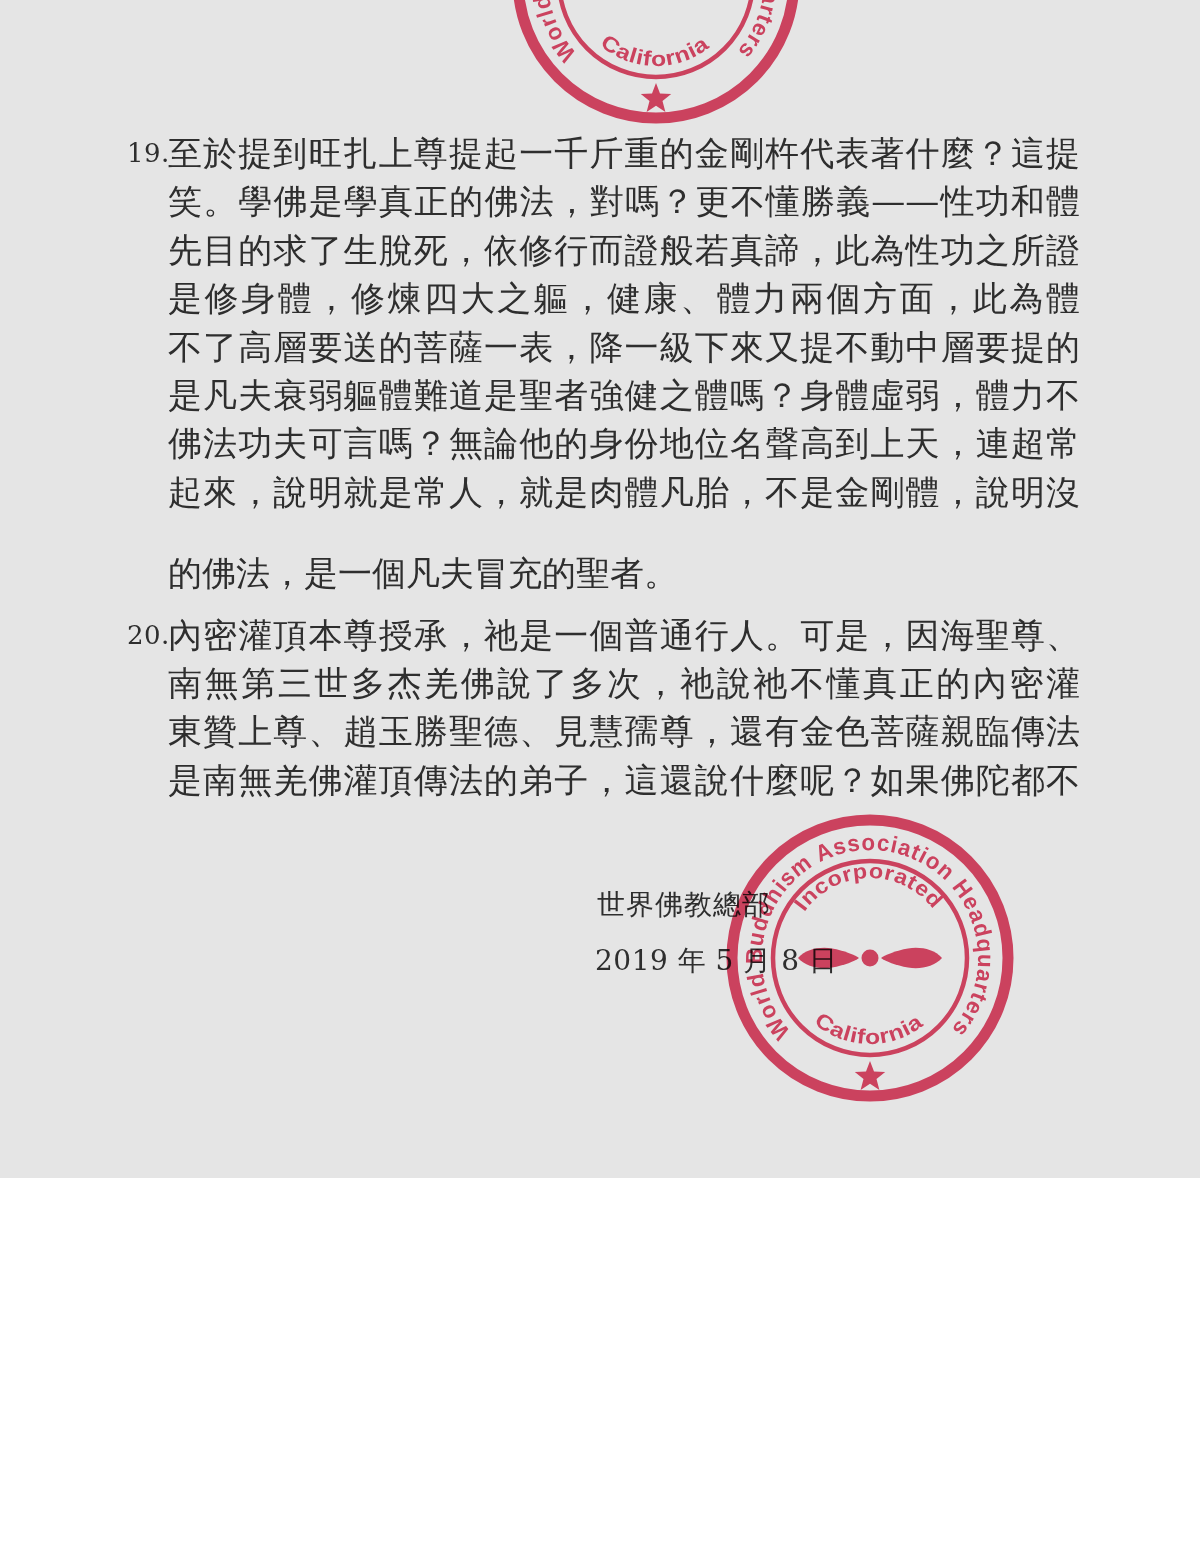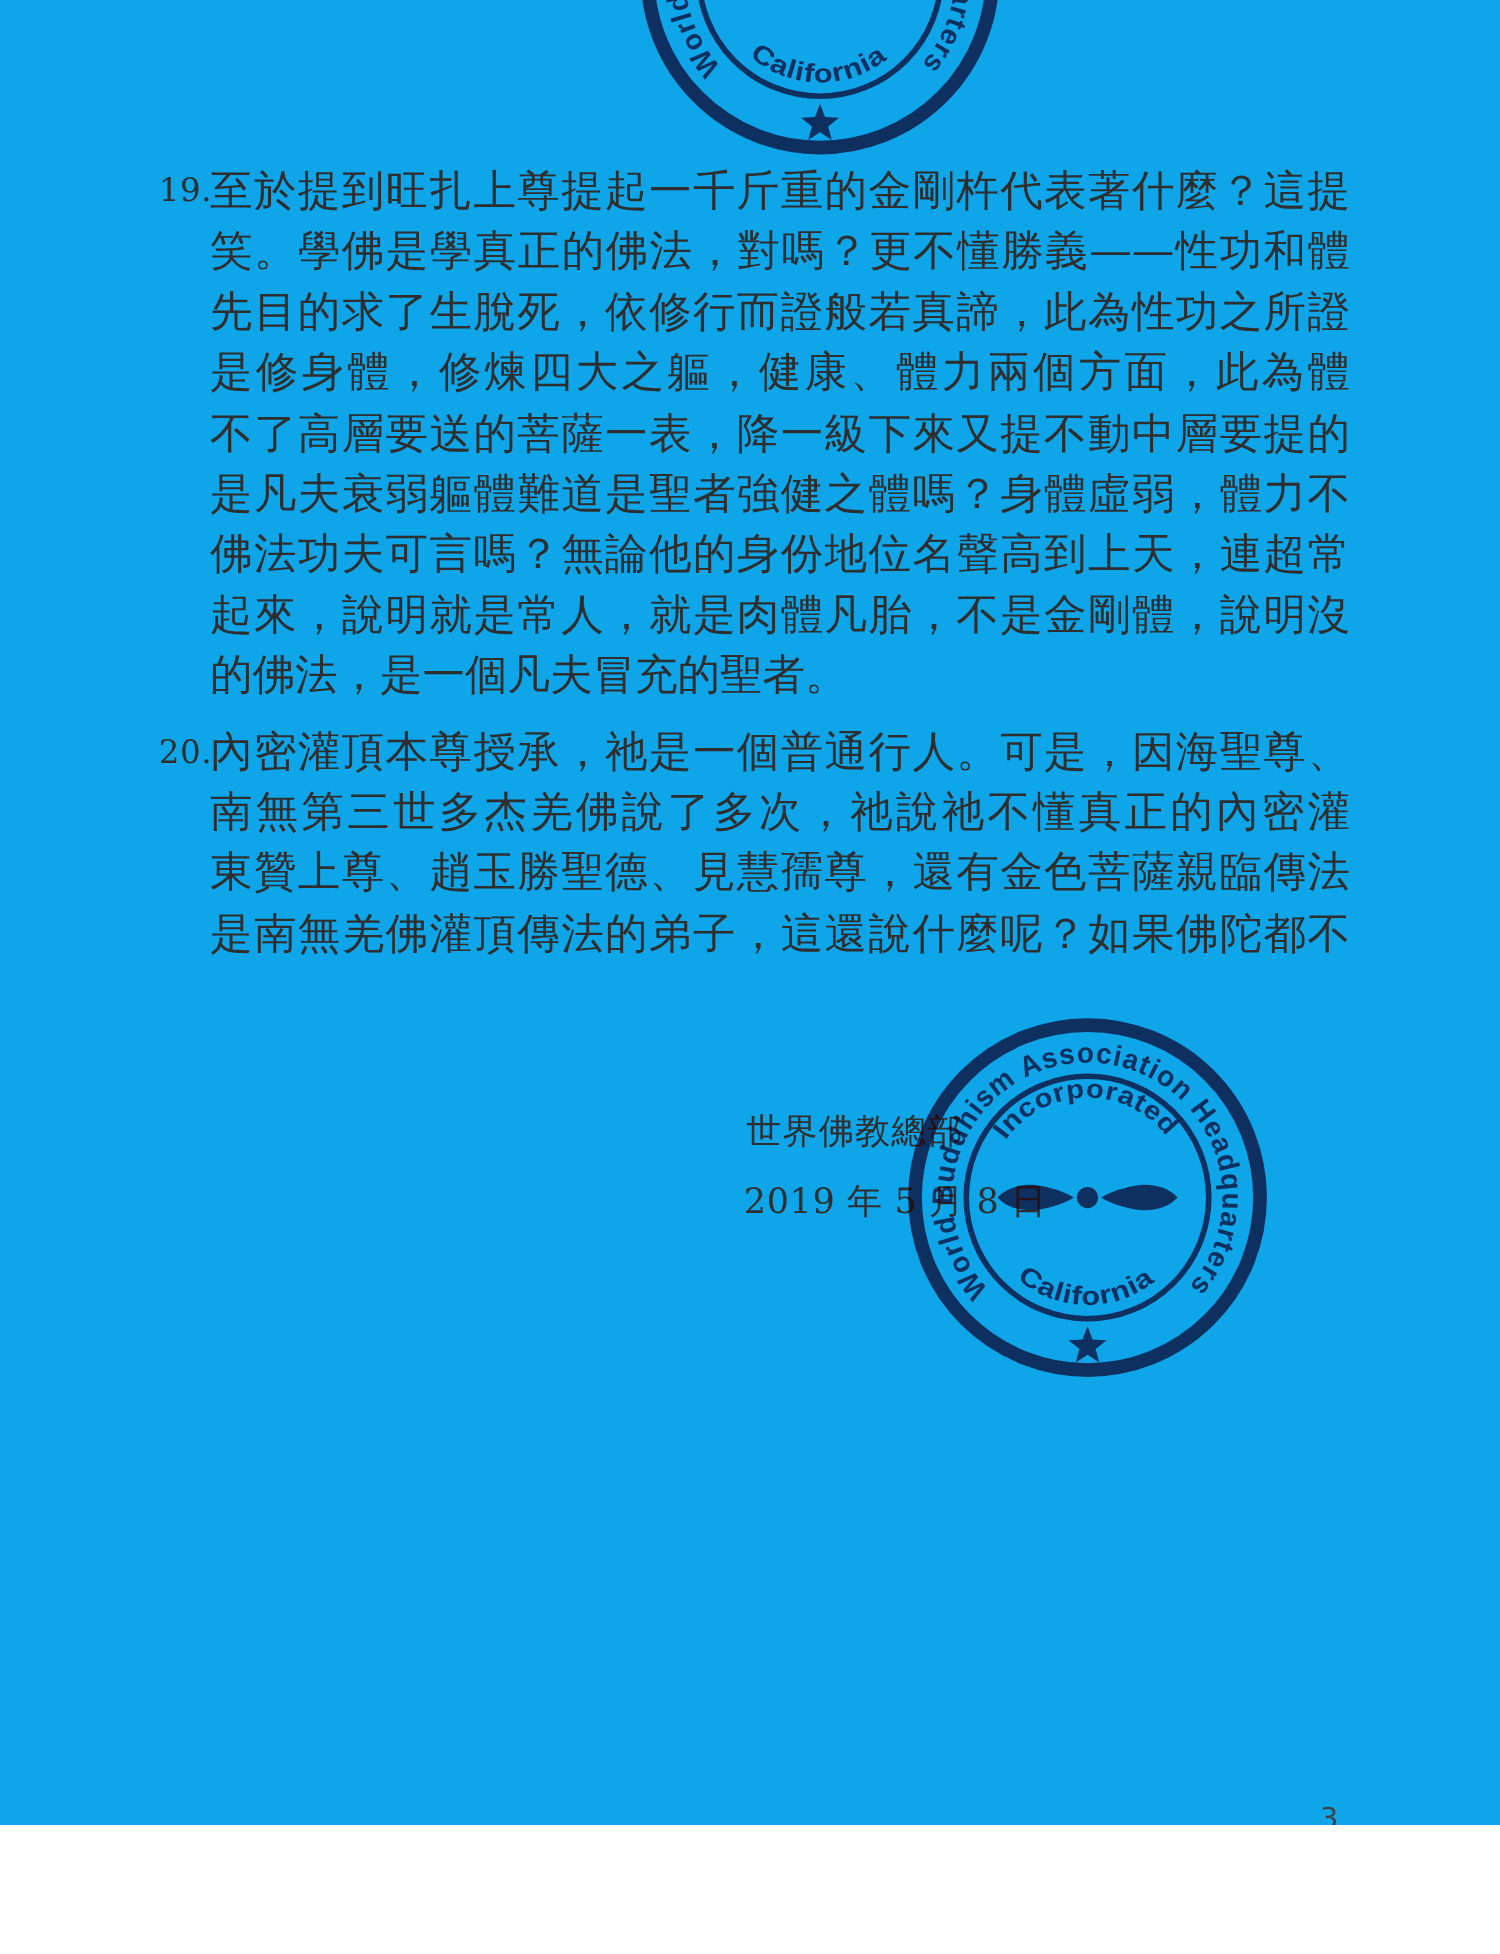--- a/index.html
+++ b/index.html
@@ -1,21 +1,21 @@
 <!DOCTYPE html>
 <html style="--stamp-color: #e0395c;"><head>
 <meta charset="utf-8">
 <style>
   html, body { margin: 0; padding: 0; background: #ffffff; }
 
   .page {
     position: relative;
     width: 1200px;
-    height: 1460px;
-    background: #0ea5e9;
+    height: 1178px;
+    background: #e5e5e5;
     overflow: hidden;
     font-family: "DejaVu Serif", "Liberation Serif", serif;
     color: #2e2e2e;
   }
 
   
   .body-text {
     position: absolute;
     left: 168px;
     top: 129px;
@@ -34,20 +34,21 @@
     font-size: 34px;
     line-height: 48.4px;
     height: 48.4px;
     text-align: justify;
     text-align-last: justify;
     overflow: hidden;
   }
   .line.last {
     text-align: left;
     text-align-last: auto;
+    margin-top: 33px;
   }
 
   
   .sig-org {
     position: absolute;
     left: 597px;
     top: 886px;
     font-size: 28px;
     letter-spacing: 1px;
   }

